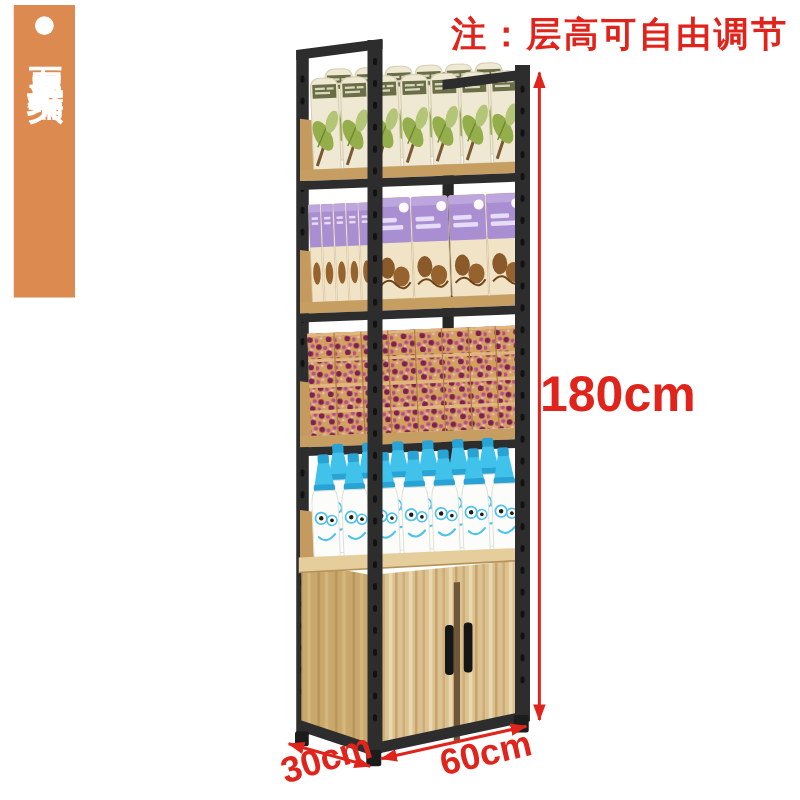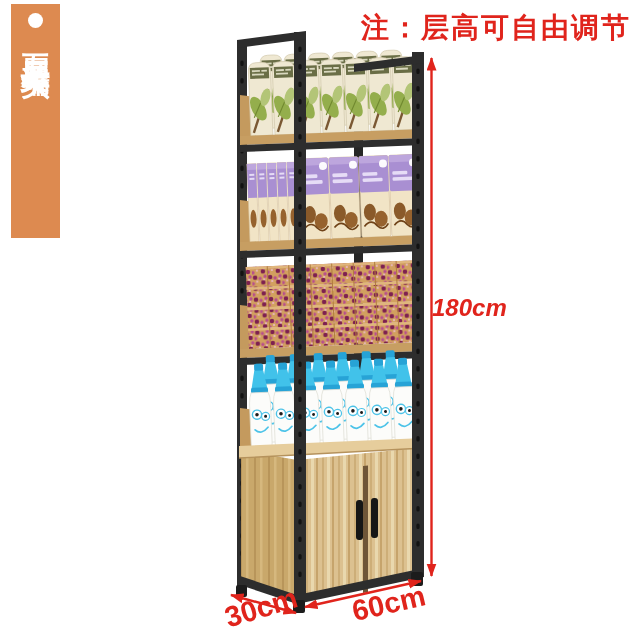--- a/index.html
+++ b/index.html
@@ -9,21 +9,21 @@
   
   .banner{position:absolute;left:11px;top:4px;width:49px;height:234px;background:#dd8a50;
           display:flex;flex-direction:column;align-items:center;}
   .banner .dot{width:15px;height:15px;border-radius:50%;background:#ffffff;margin:9px auto 2px;}
   .banner .vtext{writing-mode:vertical-rl;text-orientation:upright;color:#ffffff;
           font-size:29px;font-weight:bold;letter-spacing:3px;line-height:49px;margin-top:1px;}
 
   
   .note{position:absolute;left:361px;top:9px;color:#e0241c;font-size:28px;font-weight:bold;letter-spacing:2px;white-space:nowrap;}
   .dim{position:absolute;color:#e0241c;font-weight:bold;white-space:nowrap;}
-  .dim-h{left:432px;top:294px;font-size:24px;font-style:italic;}
+  .dim-h{left:432px;top:294px;font-size:40px;}
   .dim-d{left:221px;top:603px;font-size:29px;transform:rotate(-17deg);transform-origin:left top;}
   .dim-w{left:349px;top:596px;font-size:29px;transform:rotate(-13deg);transform-origin:left top;}
 
   svg{position:absolute;left:0;top:0;}
 </style>
 </head>
 <body>
 
 <div class="canvas">
 

